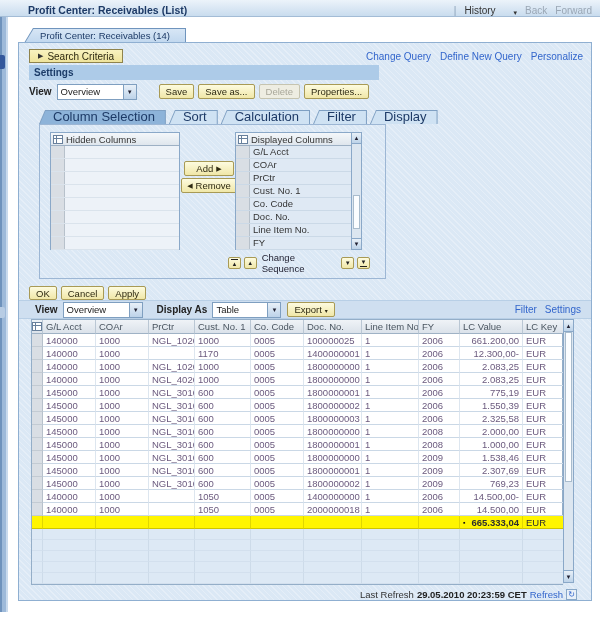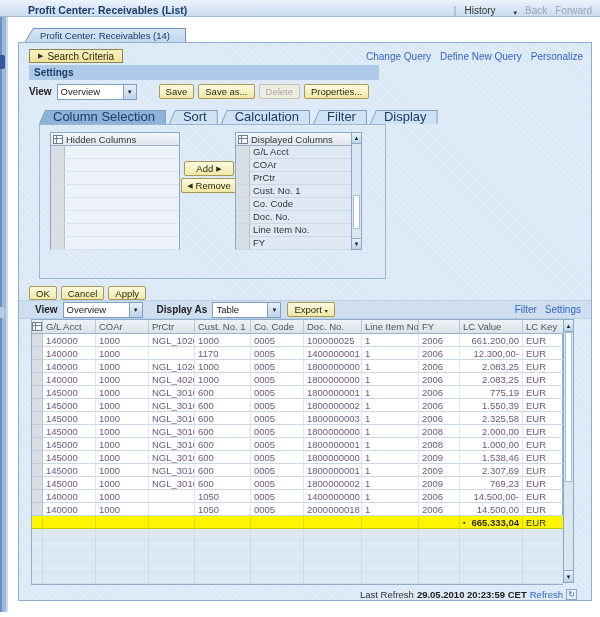--- a/index.html
+++ b/index.html
@@ -326,20 +326,37 @@
             </div>
           </div>
       </div>
 
       <div class="vscroll dscroll">
         <div class="sbtn">▲</div>
         <div class="sthumb dthumb"></div>
         <div class="sbtn bottom">▼</div>
       </div>
 
+      <div class="seqrow">
+        <span class="seqbtn">
+            <span class="bar top"></span>
+            <span class="g">▲</span>
+          </span>
+        <span class="seqbtn">
+            <span class="g">▲</span>
+          </span>
+        <span class="seqlabel">Change Sequence</span>
+        <span class="seqbtn">
+            <span class="g">▼</span>
+          </span>
+        <span class="seqbtn">
+            <span class="g">▼</span>
+            <span class="bar bot"></span>
+          </span>
+      </div>
 
     </div>
 
     <div class="okrow">
       <span class="btn">OK</span>
       <span class="btn">Cancel</span>
       <span class="btn">Apply</span>
     </div>
 
     <div class="lowbar">

